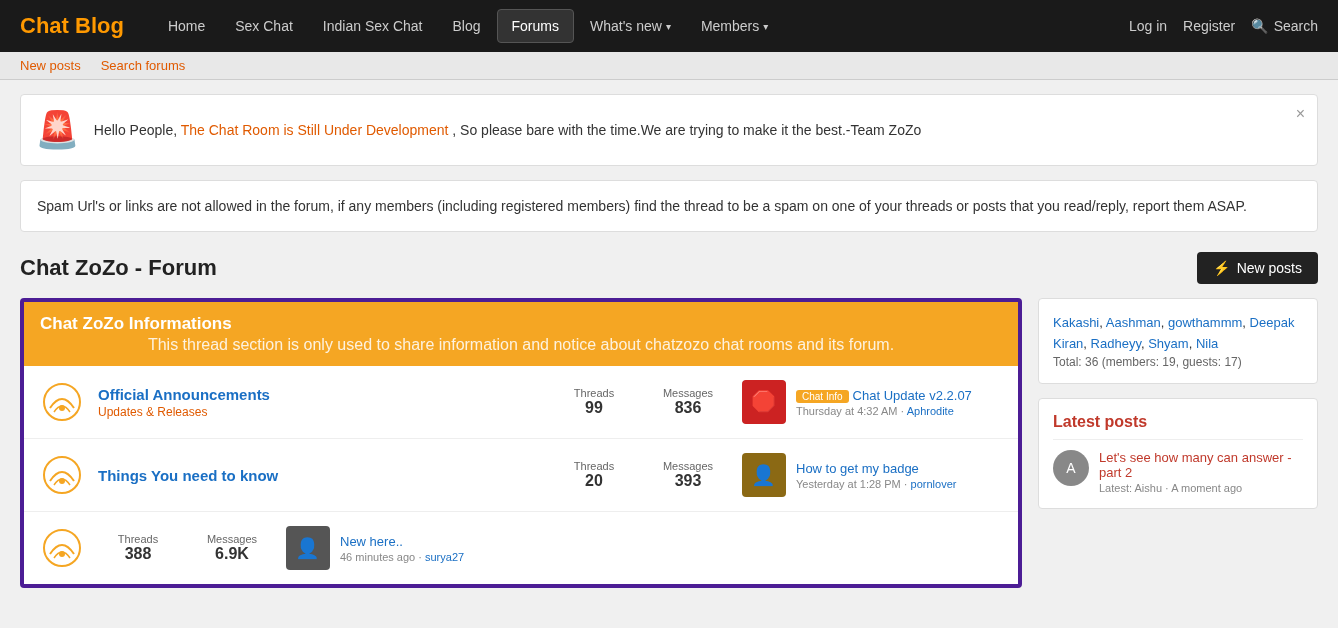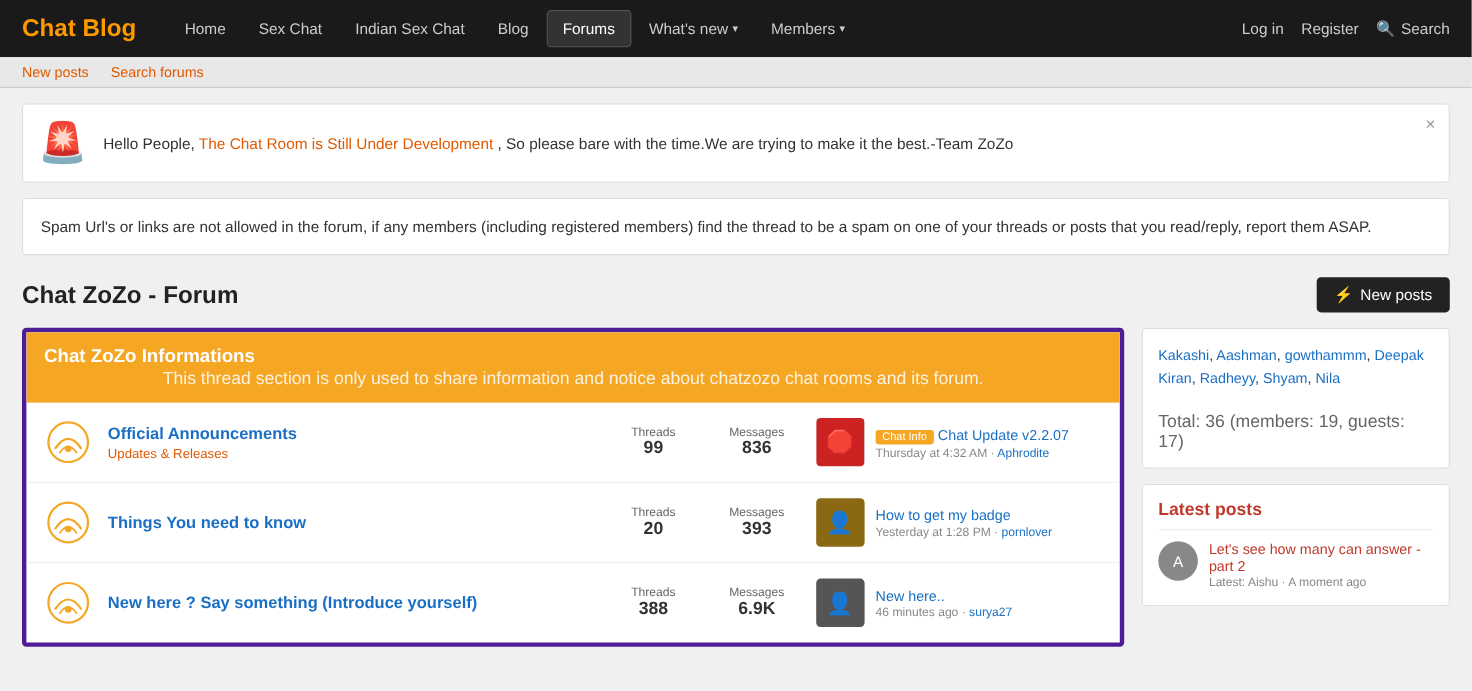--- a/index.html
+++ b/index.html
@@ -250,21 +250,21 @@
     .sidebar-title {
       font-size: 16px;
       font-weight: bold;
       color: #c0392b;
       margin-bottom: 10px;
       border-bottom: 1px solid #eee;
       padding-bottom: 8px;
     }
     .members-list { font-size: 13px; color: #333; line-height: 1.6; }
     .members-list a { color: #1a6fc4; text-decoration: none; cursor: pointer; }
-    .members-total { font-size: 16px; color: #666; margin-top: 20px; }
+    .members-total { font-size: 12px; color: #666; margin-top: 0; }
 
     .latest-post-item {
       display: flex;
       gap: 10px;
       align-items: flex-start;
     }
     .latest-post-avatar {
       width: 36px;
       height: 36px;
       border-radius: 50%;
@@ -420,23 +420,20 @@
 
         <div class="forum-row">
           <div class="forum-icon">
             <svg viewBox="0 0 40 40" fill="none">
               <circle cx="20" cy="20" r="18" stroke="#f5a623" stroke-width="2" fill="none"></circle>
               <path d="M8 26 Q20 8 32 26" stroke="#f5a623" stroke-width="2" fill="none"></path>
               <circle cx="20" cy="26" r="3" fill="#f5a623"></circle>
               <path d="M12 30 Q20 18 28 30" stroke="#f5a623" stroke-width="1.5" fill="none"></path>
             </svg>
           </div>
-          <div class="forum-info">
-            <div class="forum-name">New here ? Say something (Introduce yourself)</div>
-          </div>
           <div class="forum-stats">
             <span class="label">Threads</span>
             <span class="number">388</span>
           </div>
           <div class="forum-stats">
             <span class="label">Messages</span>
             <span class="number">6.9K</span>
           </div>
           <div class="forum-latest">
             <div class="latest-avatar" style="background:#555;">

